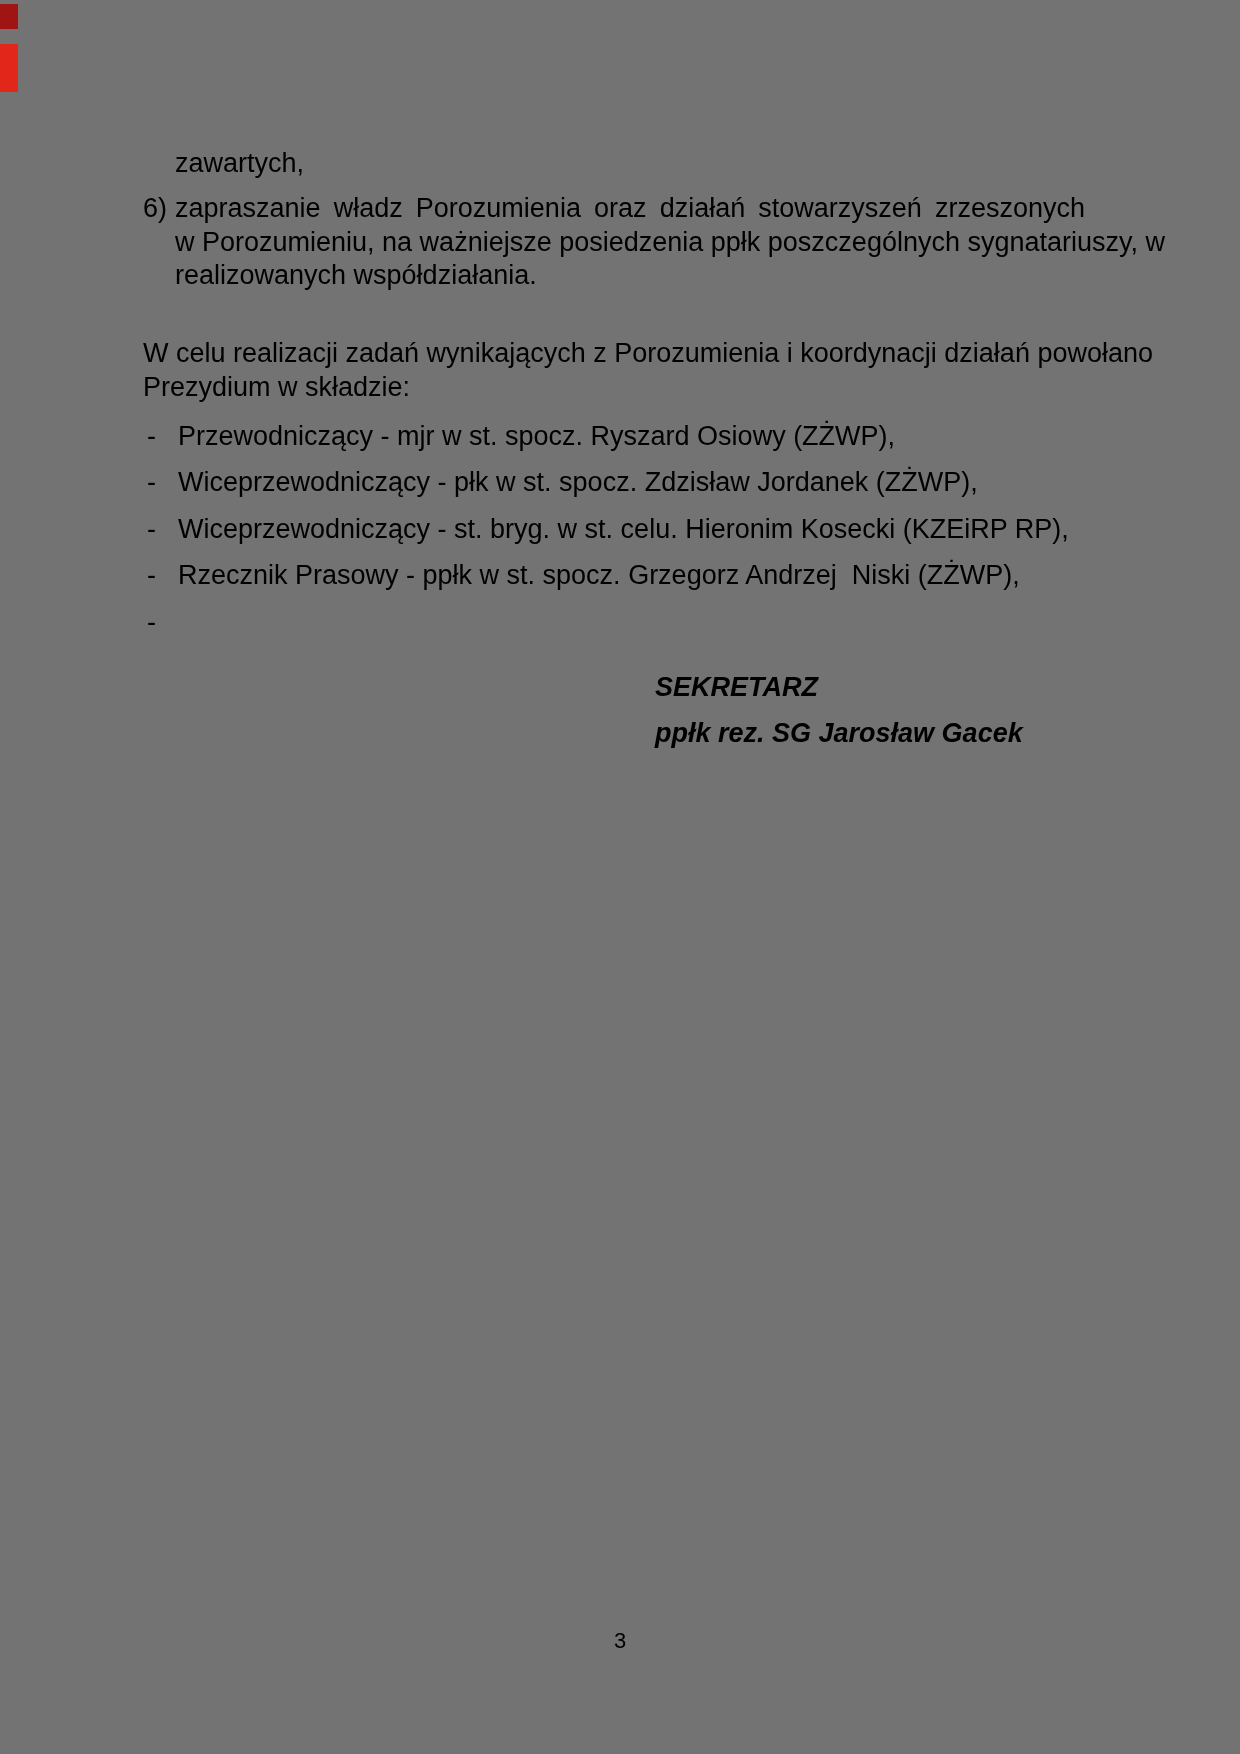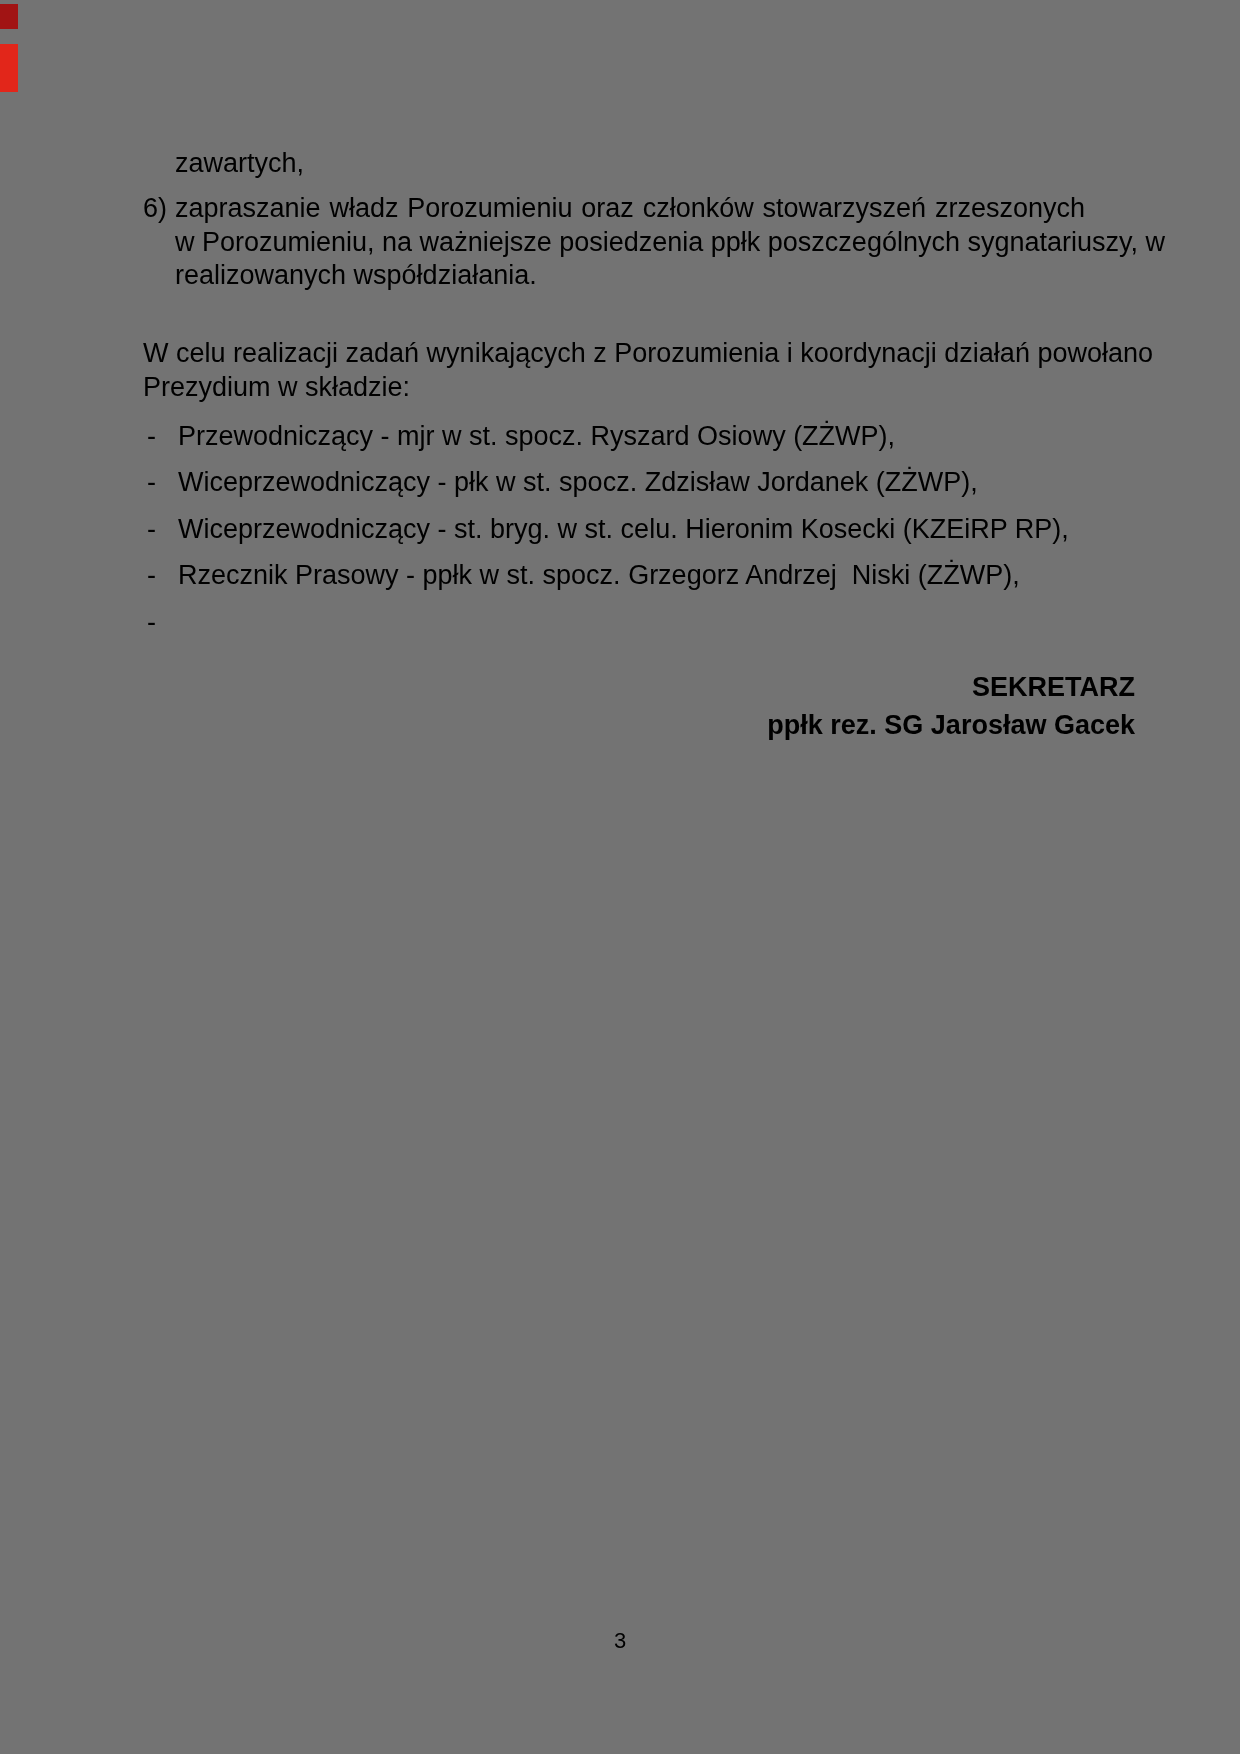--- a/index.html
+++ b/index.html
@@ -43,25 +43,26 @@
     left: 143px;
     width: 1000px;
     padding-left: 35px;
   }
   .list-item .marker { left: 4px; }
   .list-text { white-space: pre-wrap; }
   .signature {
     position: absolute;
     left: 655px;
     width: 480px;
-    text-align: right;
+    text-align: left;
     font-weight: bold;
+    font-style: italic;
   }
   .signature .sig-name {
-    margin-top: 4px;
+    margin-top: 12px;
     white-space: nowrap;
   }
   .page-number {
     position: absolute;
     left: 0;
     top: 1628px;
     width: 1240px;
     text-align: center;
     font-size: 22px;
     line-height: 26px;
@@ -82,21 +83,21 @@
   <div class="edge-mark m1" style="background-color: rgb(161, 20, 20);"></div>
   <div class="edge-mark m2" style="background-color: rgb(226, 38, 26);"></div>
 
   <div class="blk hang" style="top:147px">
     <span>zawartych,</span>
   </div>
 
   <div class="blk" style="top:192px">
     <span class="marker">6)</span>
     <div class="hang">
-      <div class="line just">zapraszanie władz Porozumieniu oraz członków stowarzyszeń zrzeszonych</div>
+      <div class="line just">zapraszanie władz Porozumienia oraz działań stowarzyszeń zrzeszonych</div>
       <div class="line just">w Porozumieniu, na ważniejsze posiedzenia ppłk poszczególnych sygnatariuszy, w</div>
       <div class="line">realizowanych współdziałania.</div>
     </div>
   </div>
 
   <div class="blk" style="top:337px">
     <div class="line just">W celu realizacji zadań wynikających z Porozumienia i koordynacji działań powołano</div>
     <div class="line">Prezydium w składzie:</div>
   </div>
 

